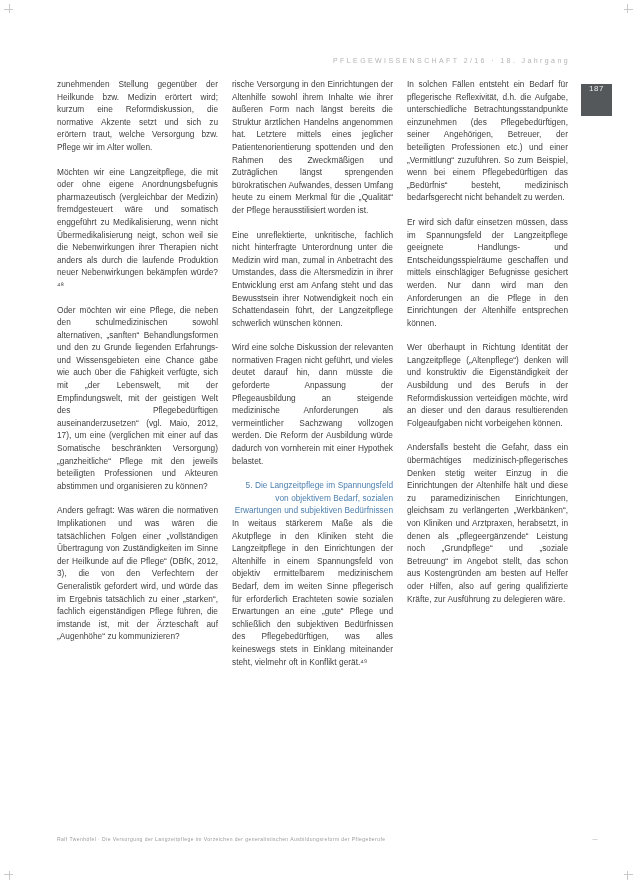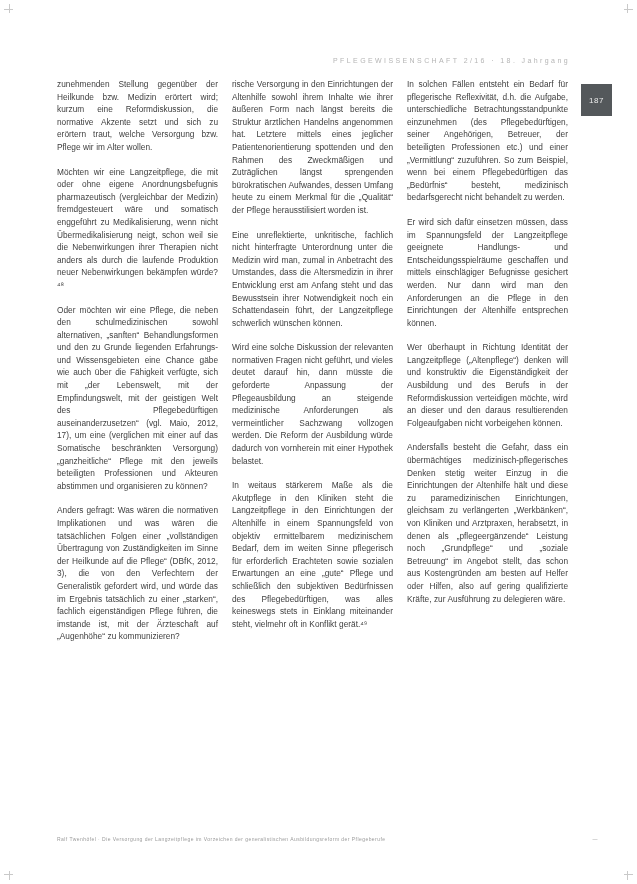--- a/index.html
+++ b/index.html
@@ -24,21 +24,21 @@
     text-align:right;
     font-size:7px;letter-spacing:2.4px;
     color:#b5b5b5;
     white-space:nowrap;
   }
   .page-badge{
     position:absolute;top:84px;right:25px;
     width:31px;height:32px;
     background:#54585b;
     color:#ececec;
-    display:flex;align-items:center;justify-content:center;
+    display:flex;align-items:flex-start;justify-content:center;
     font-size:8px;letter-spacing:0.5px;
   }
   .columns{
     position:absolute;top:78px;left:57px;width:513px;
     display:flex;gap:14px;
   }
   .col{width:161px;}
   .col p{
     margin:0 0 12px 0;
     font-size:8.3px;line-height:12.6px;
@@ -86,20 +86,21 @@
       <p>zunehmenden Stellung gegenüber der Heilkunde bzw. Medizin erörtert wird; kurzum eine Reformdiskussion, die normative Akzente setzt und sich zu erörtern traut, welche Versorgung bzw. Pflege wir im Alter wollen.</p>
       <p>Möchten wir eine Langzeitpflege, die mit oder ohne eigene Anordnungsbefugnis pharmazeutisch (vergleichbar der Medizin) fremdgesteuert wäre und somatisch enggeführt zu Medikalisierung, wenn nicht Übermedikalisierung neigt, schon weil sie die Nebenwirkungen ihrer Therapien nicht anders als durch die laufende Produktion neuer Nebenwirkungen bekämpfen würde?⁴⁸</p>
       <p>Oder möchten wir eine Pflege, die neben den schulmedizinischen sowohl alternativen, „sanften“ Behandlungsformen und den zu Grunde liegenden Erfahrungs- und Wissensgebieten eine Chance gäbe wie auch über die Fähigkeit verfügte, sich mit „der Lebenswelt, mit der Empfindungswelt, mit der geistigen Welt des Pflegebedürftigen auseinanderzusetzen“ (vgl. Maio, 2012, 17), um eine (verglichen mit einer auf das Somatische beschränkten Versorgung) „ganzheitliche“ Pflege mit den jeweils beteiligten Professionen und Akteuren abstimmen und organisieren zu können?</p>
       <p>Anders gefragt: Was wären die normativen Implikationen und was wären die tatsächlichen Folgen einer „vollständigen Übertragung von Zuständigkeiten im Sinne der Heilkunde auf die Pflege“ (DBfK, 2012, 3), die von den Verfechtern der Generalistik gefordert wird, und würde das im Ergebnis tatsächlich zu einer „starken“, fachlich eigenständigen Pflege führen, die imstande ist, mit der Ärzteschaft auf „Augenhöhe“ zu kommunizieren?</p>
     </div>
 
     <div class="col">
       <p>rische Versorgung in den Einrichtungen der Altenhilfe sowohl ihrem Inhalte wie ihrer äußeren Form nach längst bereits die Struktur ärztlichen Handelns angenommen hat. Letztere mittels eines jeglicher Patientenorientierung spottenden und den Rahmen des Zweckmäßigen und Zuträglichen längst sprengenden bürokratischen Aufwandes, dessen Umfang heute zu einem Merkmal für die „Qualität“ der Pflege herausstilisiert worden ist.</p>
       <p>Eine unreflektierte, unkritische, fachlich nicht hinterfragte Unterordnung unter die Medizin wird man, zumal in Anbetracht des Umstandes, dass die Altersmedizin in ihrer Entwicklung erst am Anfang steht und das Bewusstsein ihrer Notwendigkeit noch ein Schattendasein führt, der Langzeitpflege schwerlich wünschen können.</p>
       <p>Wird eine solche Diskussion der relevanten normativen Fragen nicht geführt, und vieles deutet darauf hin, dann müsste die geforderte Anpassung der Pflegeausbildung an steigende medizinische Anforderungen als vermeintlicher Sachzwang vollzogen werden. Die Reform der Ausbildung würde dadurch von vornherein mit einer Hypothek belastet.</p>
+      <p class="section-heading">5. Die Langzeitpflege im Spannungsfeld von objektivem Bedarf, sozialen Erwartungen und subjektiven Bedürfnissen</p>
       <p>In weitaus stärkerem Maße als die Akutpflege in den Kliniken steht die Langzeitpflege in den Einrichtungen der Altenhilfe in einem Spannungsfeld von objektiv ermittelbarem medizinischem Bedarf, dem im weiten Sinne pflegerisch für erforderlich Erachteten sowie sozialen Erwartungen an eine „gute“ Pflege und schließlich den subjektiven Bedürfnissen des Pflegebedürftigen, was alles keineswegs stets in Einklang miteinander steht, vielmehr oft in Konflikt gerät.⁴⁹</p>
     </div>
 
     <div class="col">
       <p>In solchen Fällen entsteht ein Bedarf für pflegerische Reflexivität, d.h. die Aufgabe, unterschiedliche Betrachtungsstandpunkte einzunehmen (des Pflegebedürftigen, seiner Angehörigen, Betreuer, der beteiligten Professionen etc.) und einer „Vermittlung“ zuzuführen. So zum Beispiel, wenn bei einem Pflegebedürftigen das „Bedürfnis“ besteht, medizinisch bedarfsgerecht nicht behandelt zu werden.</p>
       <p>Er wird sich dafür einsetzen müssen, dass im Spannungsfeld der Langzeitpflege geeignete Handlungs- und Entscheidungsspielräume geschaffen und mittels einschlägiger Befugnisse gesichert werden. Nur dann wird man den Anforderungen an die Pflege in den Einrichtungen der Altenhilfe entsprechen können.</p>
       <p>Wer überhaupt in Richtung Identität der Langzeitpflege („Altenpflege“) denken will und konstruktiv die Eigenständigkeit der Ausbildung und des Berufs in der Reformdiskussion verteidigen möchte, wird an dieser und den daraus resultierenden Folgeaufgaben nicht vorbeigehen können.</p>
       <p>Andersfalls besteht die Gefahr, dass ein übermächtiges medizinisch-pflegerisches Denken stetig weiter Einzug in die Einrichtungen der Altenhilfe hält und diese zu paramedizinischen Einrichtungen, gleichsam zu verlängerten „Werkbänken“, von Kliniken und Arztpraxen, herabsetzt, in denen als „pflegeergänzende“ Leistung noch „Grundpflege“ und „soziale Betreuung“ im Angebot stellt, das schon aus Kostengründen am besten auf Helfer oder Hilfen, also auf gering qualifizierte Kräfte, zur Ausführung zu delegieren wäre.</p>
     </div>
 

